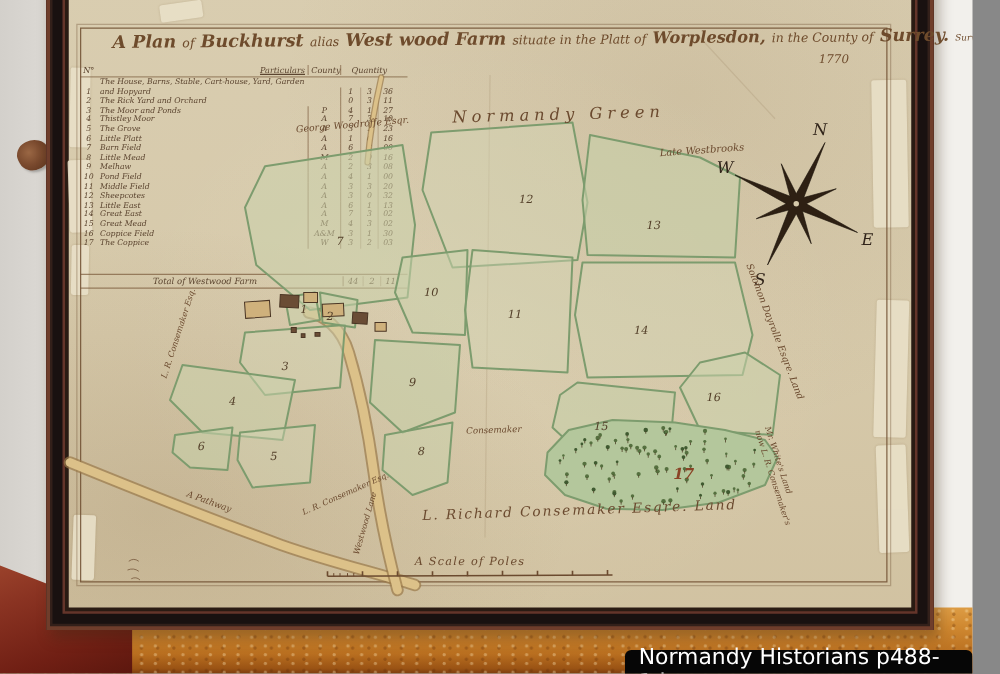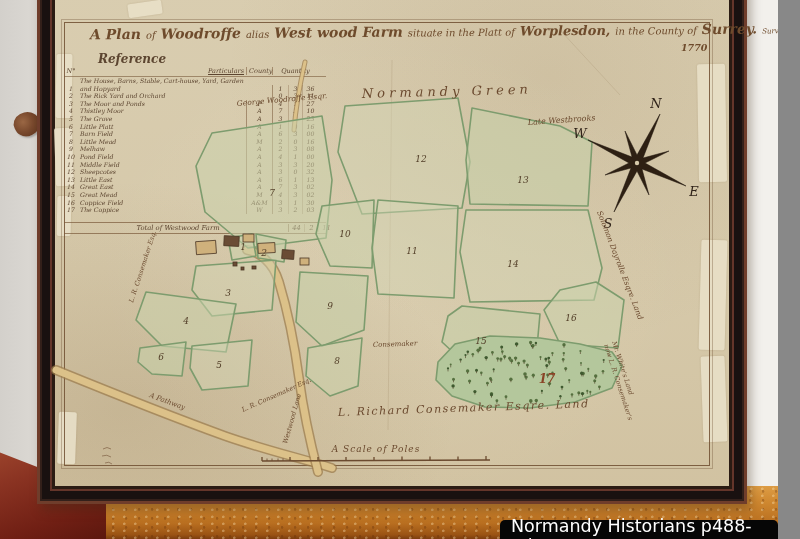--- a/index.html
+++ b/index.html
@@ -40,33 +40,33 @@
   
   .rule{position:absolute;left:64px;top:22px;width:644px;height:442px;
     border:1px solid rgba(110,78,48,.85);outline:1px solid rgba(110,78,48,.35);outline-offset:2px;}
   
   .title{position:absolute;left:90px;top:23px;display:flex;align-items:baseline;gap:5px;
     white-space:nowrap;color:#6e4b2c;font-style:italic;transform:rotate(-0.5deg);}
   .t-lg{font-size:14px;font-weight:bold;}
   .t-md{font-size:13px;font-weight:bold;}
   .t-sm{font-size:10px;}
   .t-tiny{font-size:7px;}
-  .date{position:absolute;left:681px;top:42px;font-style:italic;font-size:9.5px;color:#6e4b2c;font-weight:bold;}
+  .date{position:absolute;left:655px;top:42px;font-style:italic;font-size:9.5px;color:#6e4b2c;font-weight:normal;}
   
   .ref{position:absolute;left:64px;top:52px;width:262px;color:#5c4530;font-style:italic;}
   .ref-title{font-size:12px;font-weight:bold;margin:0 0 1px 34px;}
   .rhead,.rrow,.rtotal{display:grid;grid-template-columns:14px 168px 26px 16px 14px 16px;align-items:end;}
   .rhead{font-size:6.5px;border-bottom:.5px solid rgba(122,90,58,.6);padding-bottom:1px;}
   .rrow{font-size:6.2px;line-height:7.6px;}
   .c{padding:0 2px;}
   .num{text-align:center;}
   .cq,.ca{border-left:.6px solid rgba(122,90,58,.55);}
   .cr,.cp{border-left:.6px solid rgba(122,90,58,.30);}
-  .rtotal{font-size:6.8px;margin-top:8px;border-top:.6px solid rgba(122,90,58,.7);
-    border-bottom:.6px solid rgba(122,90,58,.7);padding:1px 16px;}
+  .rtotal{font-size:6.8px;margin-top:20px;border-top:.6px solid rgba(122,90,58,.7);
+    border-bottom:.6px solid rgba(122,90,58,.7);padding:1px 2px;}
   
   svg.map{position:absolute;left:0;top:0;pointer-events:none;}
   .fld{fill:rgba(203,209,172,.55);stroke:#7d9c6e;stroke-width:1.6;stroke-linejoin:round;}
   .fld.b{fill:rgba(210,213,180,.45);}
   .fld.c{fill:rgba(198,206,168,.62);}
   .road-under{fill:none;stroke:#9a7948;stroke-width:10;opacity:.7;stroke-linecap:round;}
   .road-over{fill:none;stroke:#dcc189;stroke-width:7;stroke-linecap:round;}
   .road-under.thin{stroke-width:5;}
   .road-over.thin{stroke-width:3;}
   .bldg{stroke:#4a3524;stroke-width:.8;}
@@ -103,33 +103,32 @@
   <div class="tape" style="left:698px;top:64px;width:28px;height:118px;transform:rotate(-1deg);"></div>
   <div class="tape" style="left:700px;top:240px;width:26px;height:110px;transform:rotate(1.5deg);"></div>
   <div class="tape" style="left:702px;top:356px;width:24px;height:86px;transform:rotate(-2deg);"></div>
   <div class="tape" style="left:58px;top:412px;width:18px;height:52px;transform:rotate(2deg);"></div>
 
   <div class="rule"></div>
 
   <div class="title">
     <span class="t-lg">A Plan</span>
     <span class="t-sm">of</span>
-    <span class="t-lg">Woodroffe</span>
+    <span class="t-lg">Buckhurst</span>
     <span class="t-sm">alias</span>
     <span class="t-lg">West wood Farm</span>
     <span class="t-sm">situate in the Platt of</span>
     <span class="t-md">Worplesdon,</span>
     <span class="t-sm">in the County of</span>
     <span class="t-lg">Surrey.</span>
     <span class="t-tiny">Survey'd by John Willock</span>
   </div>
   <div class="date">1770</div>
 
   <div class="ref">
-    <div class="ref-title">Reference</div>
     <div class="rhead">
       <span class="c num">N°</span>
       <span class="c" style="text-align:right;text-decoration:underline;">Particulars</span>
       <span class="c cq num">County</span>
       <span class="c ca num" style="grid-column:span 3;">Quantity</span>
     </div>
     <div>
         <div class="rrow">
           <span class="c num">1</span>
           <span class="c">The House, Barns, Stable, Cart-house, Yard, Garden and Hopyard</span>

